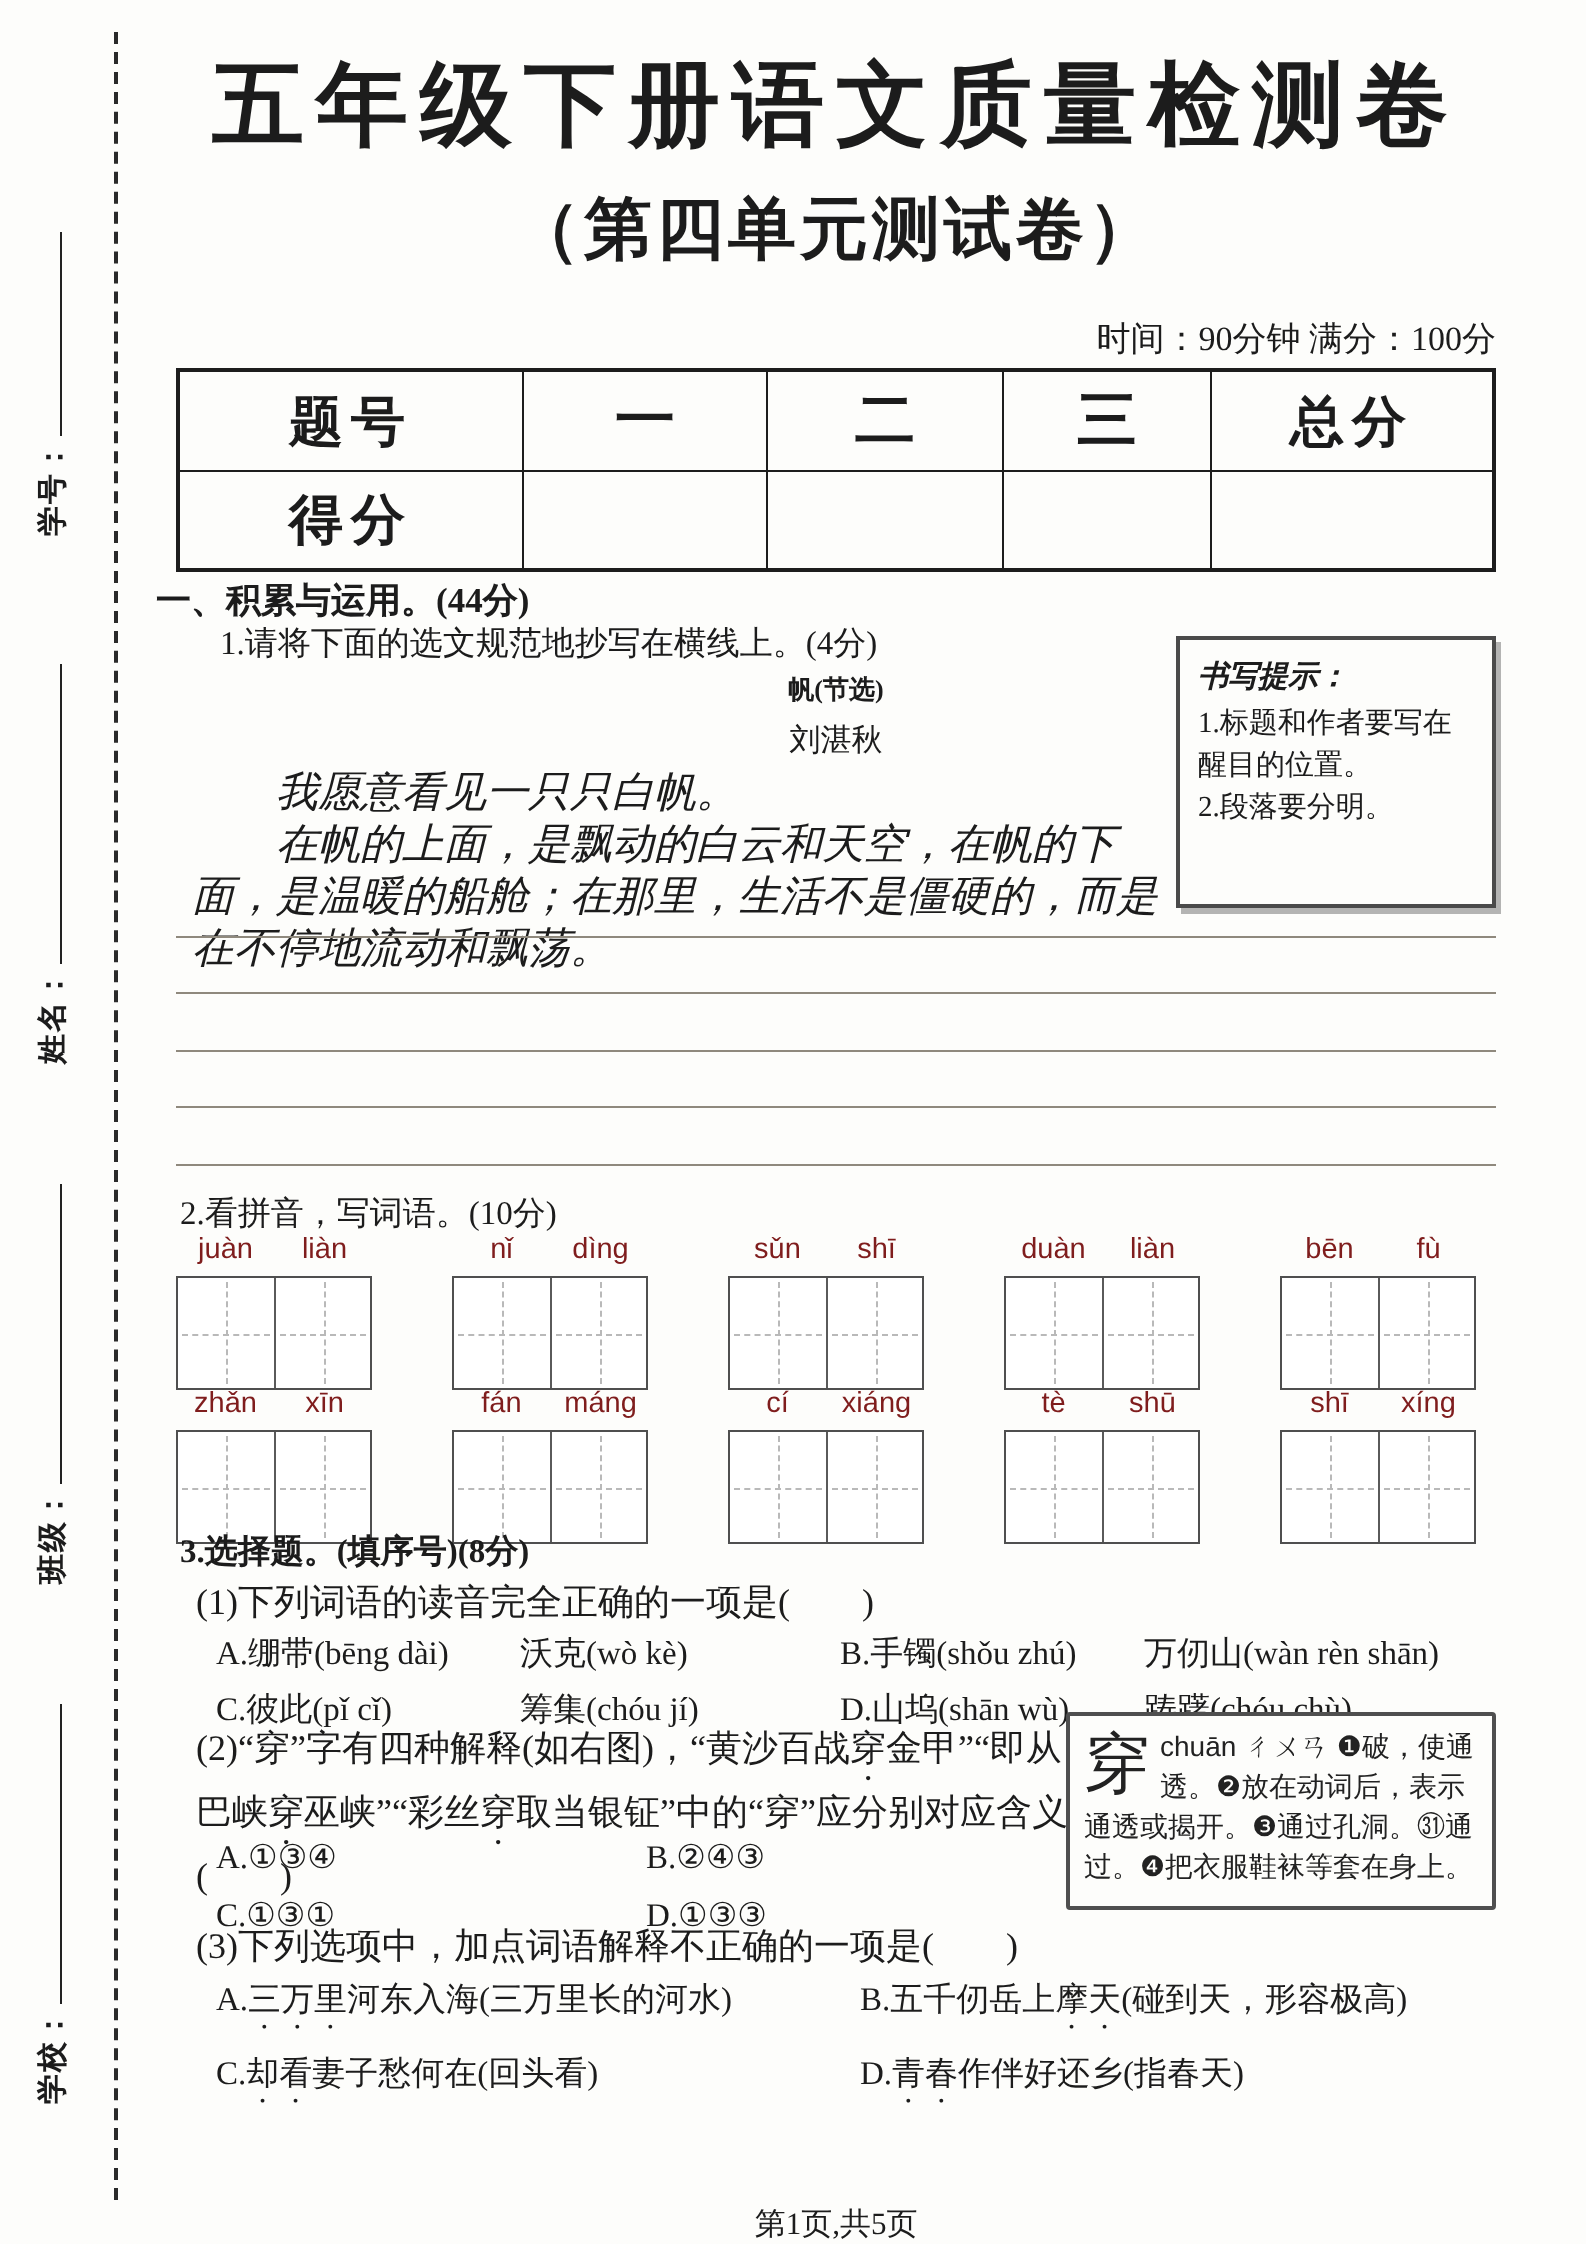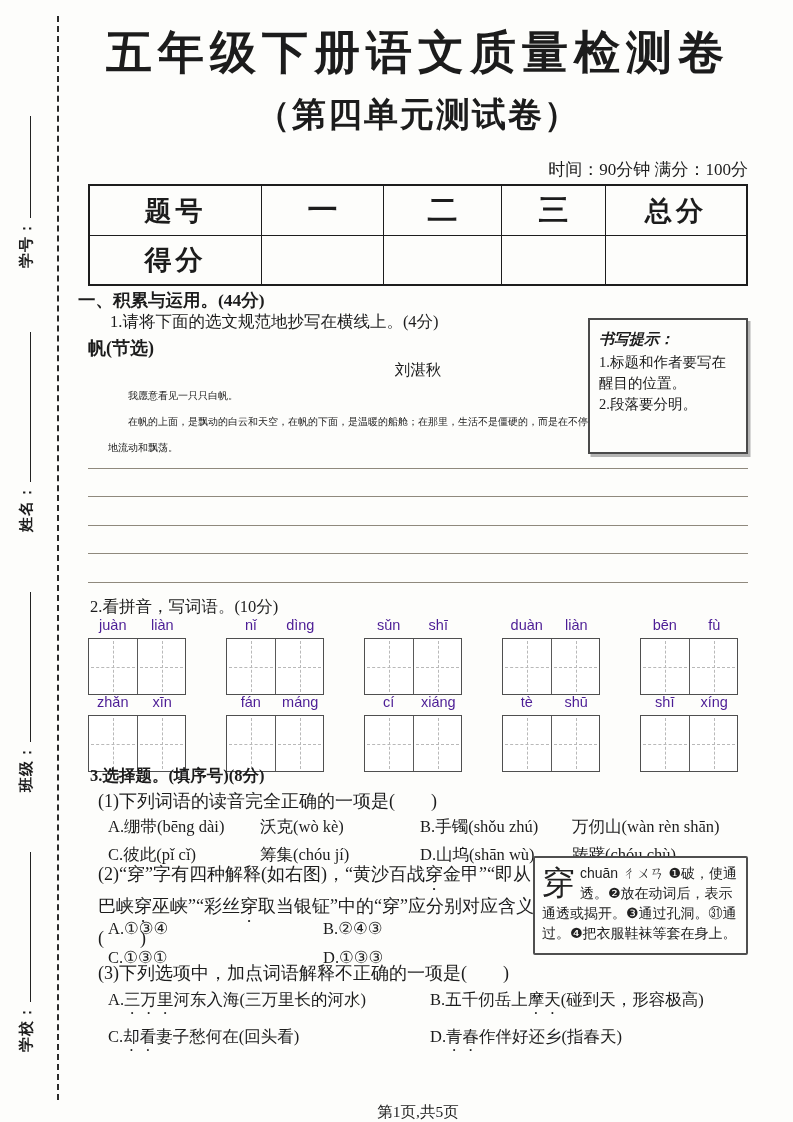--- a/index.html
+++ b/index.html
@@ -26,36 +26,36 @@
   .score-table { top:184px; width:100%; display:grid; grid-template-columns:172px 122px 118px 104px 1fr; grid-auto-rows:50px 48px; border:2.2px solid #1d1d1d; }
   .score-table > div { border-right:1.6px solid #1d1d1d; border-bottom:1.6px solid #1d1d1d; display:flex; align-items:center; justify-content:center; font-weight:700; }
   .score-table > div:nth-child(5n) { border-right:none; }
   .score-table > div:nth-child(n+6) { border-bottom:none; }
   .st-label { font-size:27px; letter-spacing:4px; }
   .st-num { font-size:30px; }
 
   .sec-heading { top:288px; left:-10px; font-size:17.5px; font-weight:700; }
   .q-text { font-size:16.5px; }
   .q1-text { top:311px; left:2px;margin-left:20px; }
-  .poem-title { top:336px; width:100%; text-align:left; font-weight:700; font-size:18px; }
+  .poem-title { top:336px; width:100%; text-align:center; font-weight:700; font-size:13px; }
   .poem-author { top:360px; width:100%; text-align:center; font-size:15.5px; }
-  .poem { top:383px; left:20px; width:486px; font-size:10px; line-height:26px; }
+  .poem { top:383px; left:8px; width:486px; font-size:21px; line-height:26px; font-style:italic; }
   .poem p { text-indent:2em; }
 
   .tip-box { top:318px; left:500px; width:160px; min-height:136px; border:2px solid #4a4a4a; box-shadow:2.5px 3px 0 rgba(90,90,90,.45); background:#fdfdfb; padding:9px 7px 7px 9px; font-size:14.5px; line-height:21px; }
   .tip-title { font-weight:700; font-size:15px; margin-bottom:2px;font-style:italic; }
 
   .write-lines { top:440px; width:100%; }
   .write-line { height:28.5px; border-bottom:1.1px solid #8f897d; }
 
   .q2-text { top:596px; left:2px; }
   .pz-row { display:flex; gap:39px; }
   .pz-row1 { top:617px; left:0; }
   .pz-row2 { top:694px; left:0; }
-  .pz-pinyin { display:flex; width:99px; font-family:"Liberation Sans","DejaVu Sans",sans-serif; font-size:14.5px; color:#4c1d95; height:21px; }
+  .pz-pinyin { display:flex; width:99px; font-family:"Liberation Sans","DejaVu Sans",sans-serif; font-size:14.5px; color:#7f1d1d; height:21px; }
   .pz-pinyin span { flex:1; text-align:center; }
   .pz-box { display:flex; border:1.7px solid #4f4f4f; width:fit-content; background:#fff; }
   .pz-cell { position:relative; width:48px; height:55px; }
   .pz-cell + .pz-cell { border-left:1.4px solid #5a5a5a; }
   .pz-cell::before { content:''; position:absolute; left:50%; top:2px; bottom:2px; border-left:1px dashed #b9b9b9; }
   .pz-cell::after { content:''; position:absolute; top:50%; left:2px; right:2px; border-top:1px dashed #b9b9b9; }
 
   .q3-text { top:765px; left:2px; font-weight:700; }
   .sub-text { font-size:18px; }
   .sub1-text { top:789px; left:10px; }

